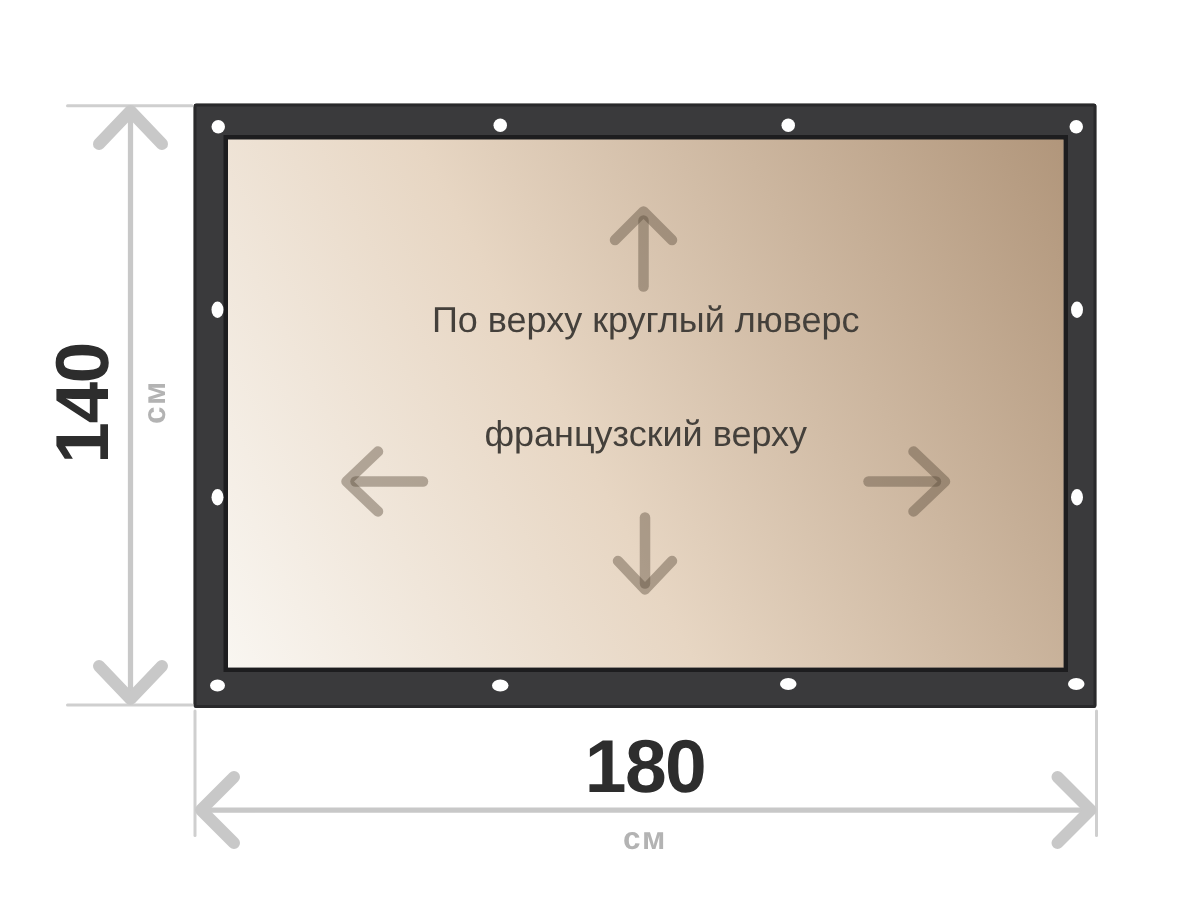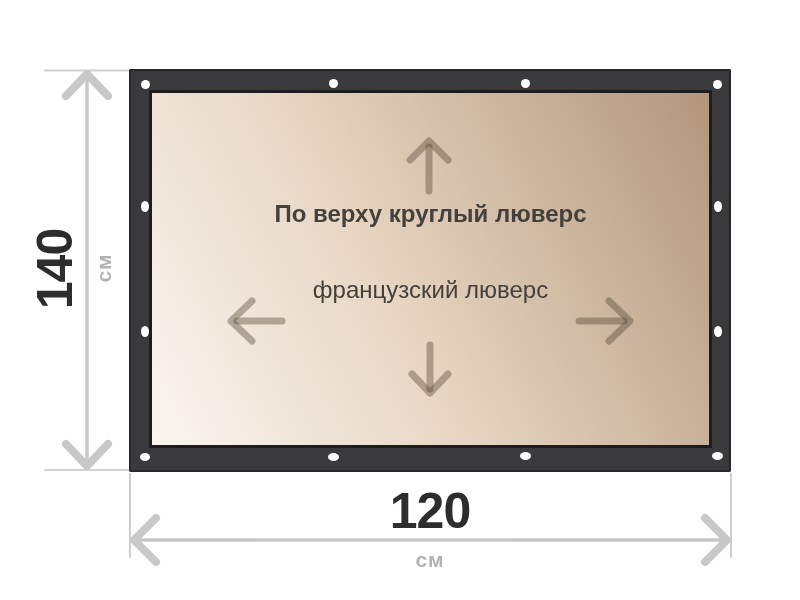--- a/index.html
+++ b/index.html
@@ -46,21 +46,21 @@
   
   .note {
     position: absolute;
     left: 152px;
     width: 557px;
     text-align: center;
     color: #44403b;
     font-size: 24px;
     line-height: 32px;
   }
-  .note-top   { top: 198px; font-weight: bold; }
+  .note-top   { top: 198px; }
   .note-center{ top: 274px; }
   
   .dim-box {
     position: absolute;
     display: flex;
     align-items: center;
     justify-content: center;
   }
   .dim-value {
     font-weight: bold;
@@ -138,29 +138,29 @@
       <g>
         <line x1="579" y1="321" x2="624" y2="321"></line>
         <polyline points="609,301 630,321 609,341"></polyline>
       </g>
     </g>
   </svg>
 
   <div class="note note-top">По верху круглый люверс</div>
 
   <div class="note note-center">
-    <div>французский люверс</div>
+    <div>французский верху</div>
   </div>
 
   <div class="dim-box h-value rot-ccw">
     <span class="dim-value">140</span>
   </div>
   <div class="dim-box h-unit rot-ccw">
     <span class="dim-unit">см</span>
   </div>
   <div class="dim-box w-value">
-    <span class="dim-value">120</span>
+    <span class="dim-value">180</span>
   </div>
   <div class="dim-box w-unit">
     <span class="dim-unit">см</span>
   </div>
 
 </div>
 
 </body></html>

